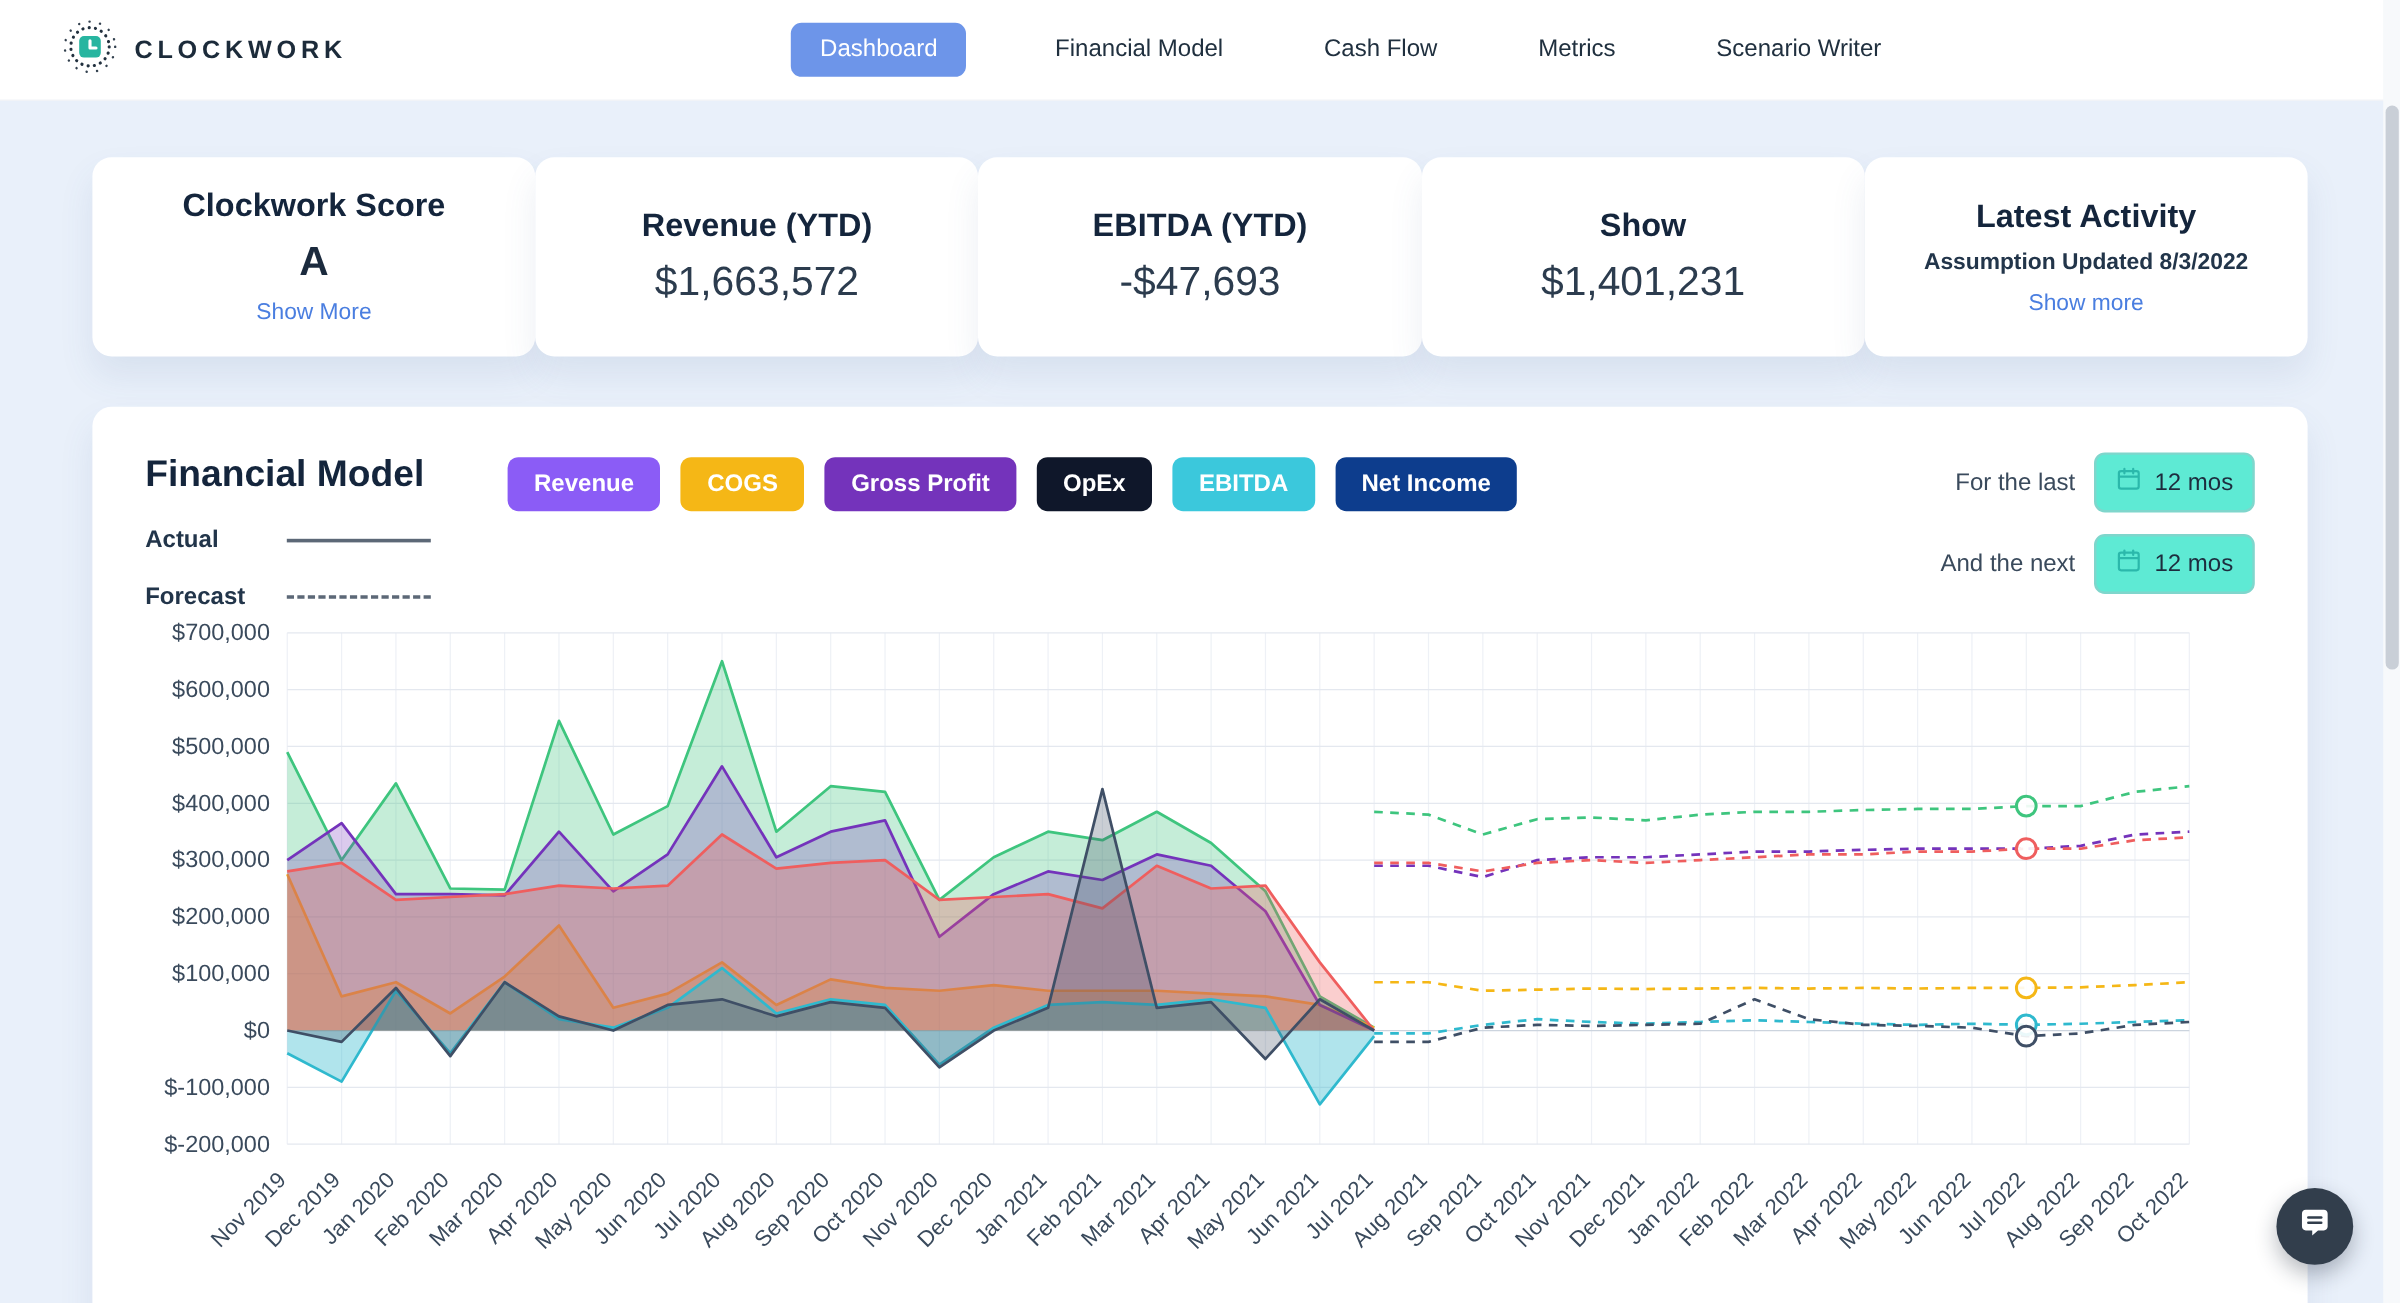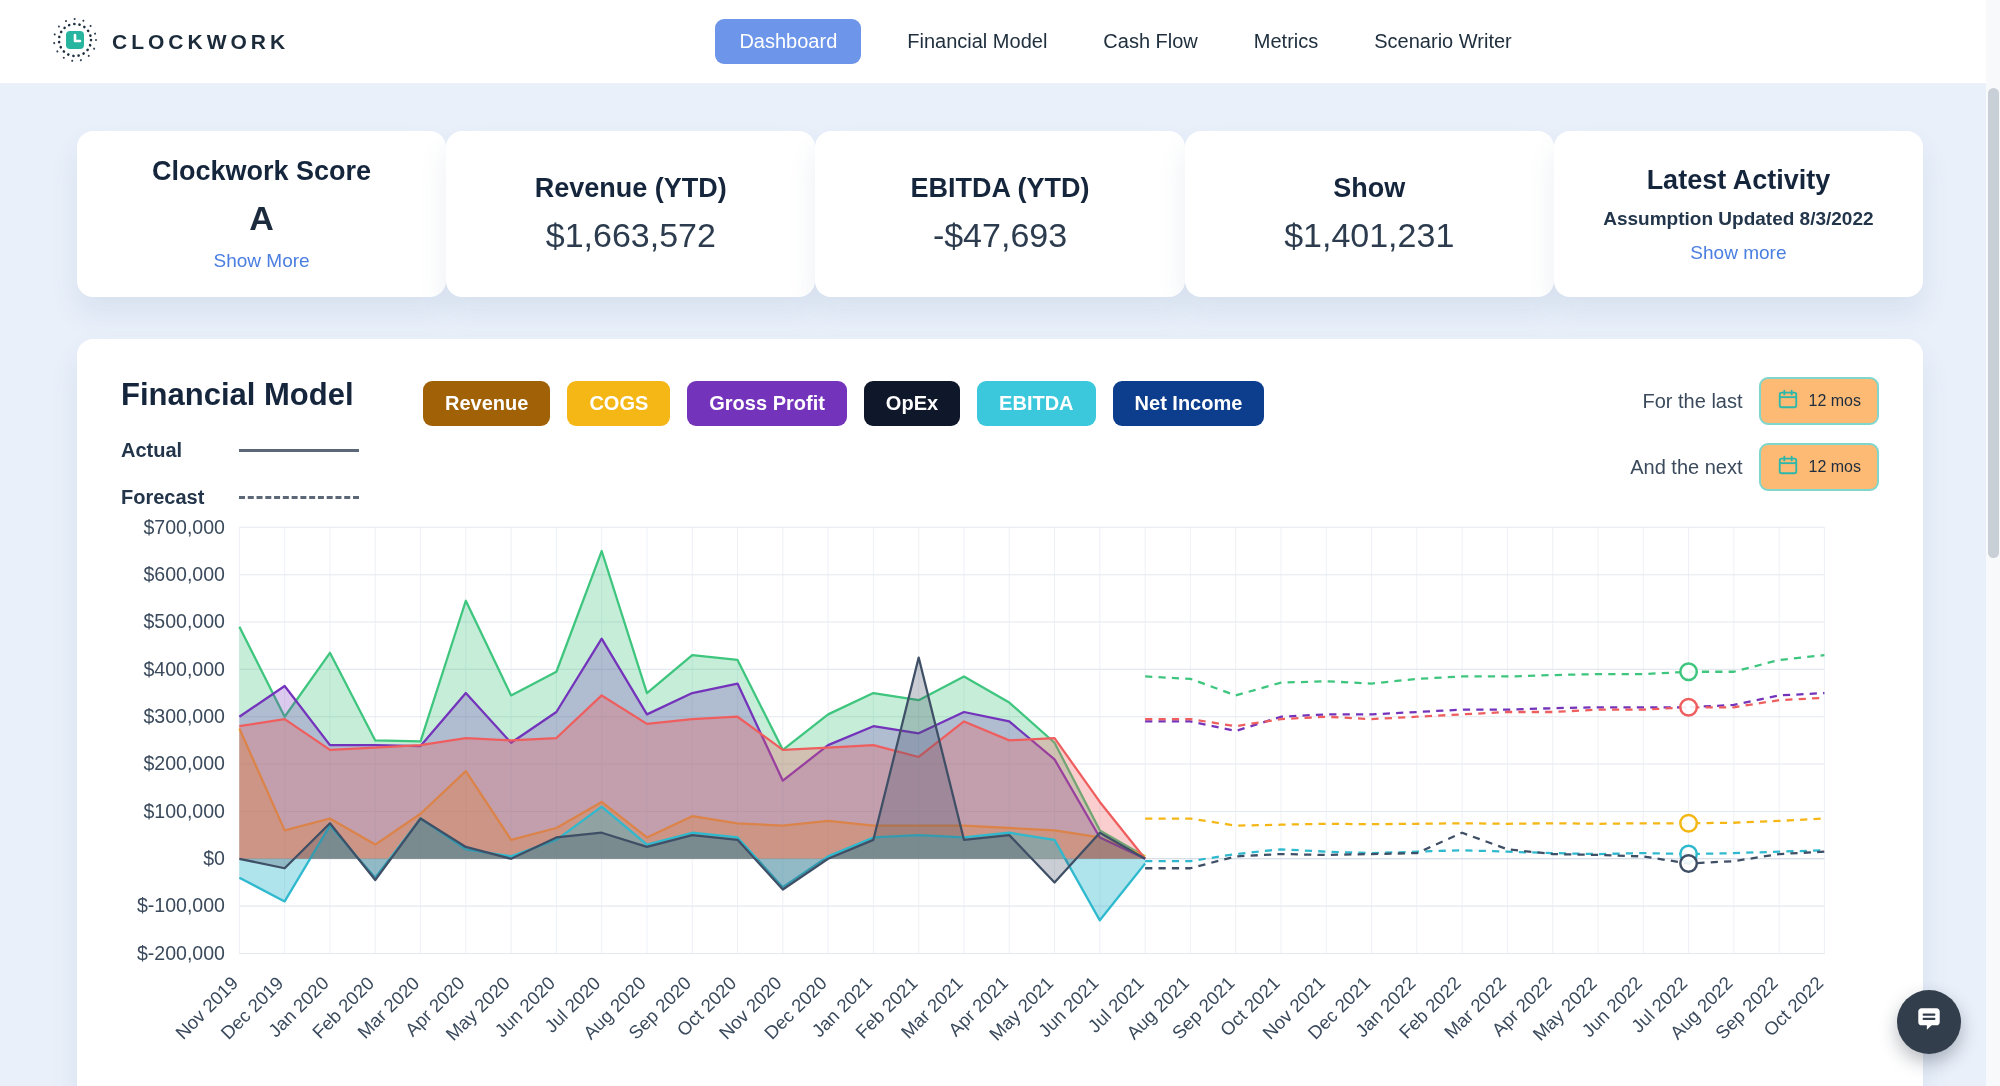--- a/index.html
+++ b/index.html
@@ -11,21 +11,21 @@
     color:#15253b;
   }
 
   
   .topbar {
     height:84px; background:#fff; display:flex; align-items:center;
     padding:0 52px; border-bottom:1px solid #eef1f6; position:relative; z-index:2;
   }
   .brand { display:flex; align-items:center; gap:14px; }
   .brand-word { font-size:21px; font-weight:bold; letter-spacing:4px; color:#1c2b3a; }
-  .mainnav { flex:1; display:flex; justify-content:center; align-items:center; gap:36px; }
+  .mainnav { flex:1; display:flex; justify-content:center; align-items:center; gap:64px; }
   .nav-item { font-size:20px; color:#20303f; padding:11px 10px; border-radius:9px; cursor:pointer; white-space:nowrap; }
   .nav-item.active { background:var(--accent,#6d95e9); color:#fff; padding:11px 24px; }
   .userbox { display:flex; align-items:center; gap:16px; }
   .company { font-size:21px; color:#1b2a3d; }
 
   
   .cards { display:flex; margin:47px 77px 0; }
   .card {
     flex:1; background:#fff; border-radius:16px; height:166px;
     box-shadow:0 16px 28px rgba(70,100,150,.10);
@@ -53,21 +53,21 @@
   .pill-row { display:flex; gap:17px; margin:4px 0 0 64px; flex-wrap:nowrap; }
   .pill {
     border:none; border-radius:9px; color:#fff; font-weight:bold; font-size:20px;
     padding:11px 22px; font-family:inherit; cursor:pointer; white-space:nowrap;
   }
   .period-col { margin-left:auto; display:flex; flex-direction:column; align-items:flex-end; gap:18px; }
   .period-row { display:flex; align-items:center; gap:16px; }
   .period-label { font-size:20px; color:#3a4a5c; }
   .period-box {
     display:flex; align-items:center; gap:10px; border:2px solid var(--teal,#7fd6cc);
-    border-radius:9px; padding:9px 16px; background:#fdba74; font-size:16px; color:#1d2c3e; cursor:pointer;
+    border-radius:9px; padding:9px 16px; background:#5eead4; font-size:20px; color:#1d2c3e; cursor:pointer;
   }
   .chart-wrap { margin-top:6px; }
   .chart-wrap svg { display:block; width:100%; }
   .ylab { font-size:19px; fill:#3a4a5c; }
   .xlab { font-size:18px; fill:#3a4a5c; }
 
   
   .chat-fab {
     position:absolute; right:39px; bottom:32px; width:64px; height:64px; border-radius:50%;
     background:#323e4c; display:flex; align-items:center; justify-content:center;
@@ -137,21 +137,21 @@
           <span class="af-line"></span>
         </div>
         <div class="af-row">
           <span class="af-label">Forecast</span>
           <span class="af-line dashed"></span>
         </div>
       </div>
     </div>
 
     <div class="pill-row">
-      <button class="pill" style="background: #a16207; text-align: right;">Revenue</button>
+      <button class="pill" style="background: #8b5cf6; text-align: right;">Revenue</button>
       <button class="pill" style="background: rgb(245, 183, 22);">COGS</button>
       <button class="pill" style="background: rgb(116, 51, 187);">Gross Profit</button>
       <button class="pill" style="background: #0f172a;">OpEx</button>
       <button class="pill" style="background: rgb(59, 200, 220);">EBITDA</button>
       <button class="pill" style="background: rgb(13, 61, 141);">Net Income</button>
     </div>
 
     <div class="period-col">
       <div class="period-row">
         <span class="period-label">For the last</span>

